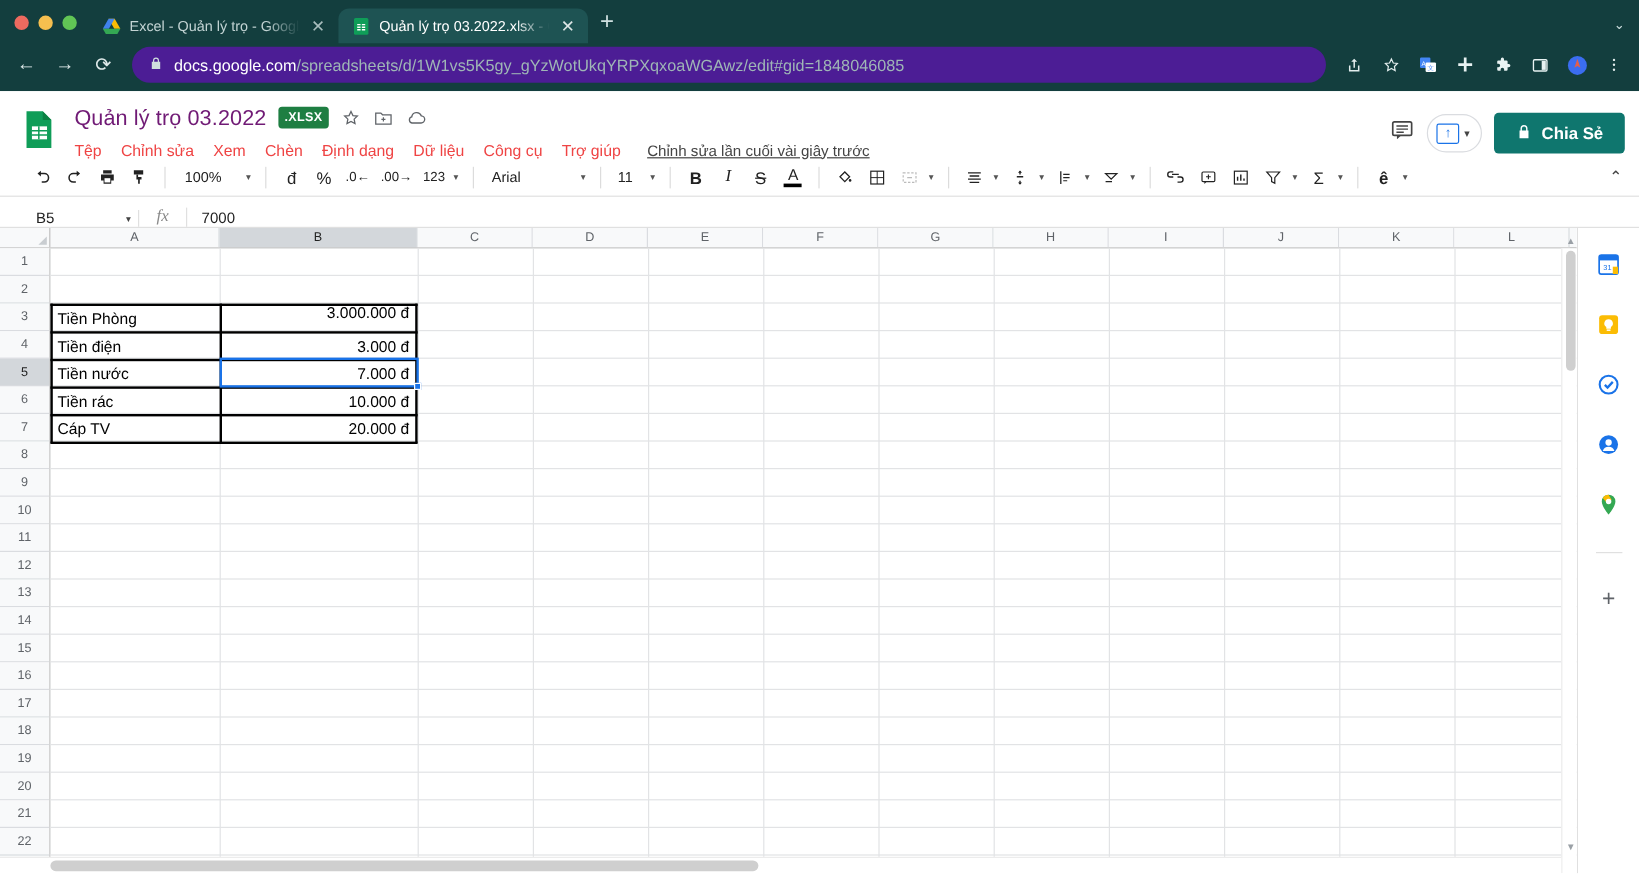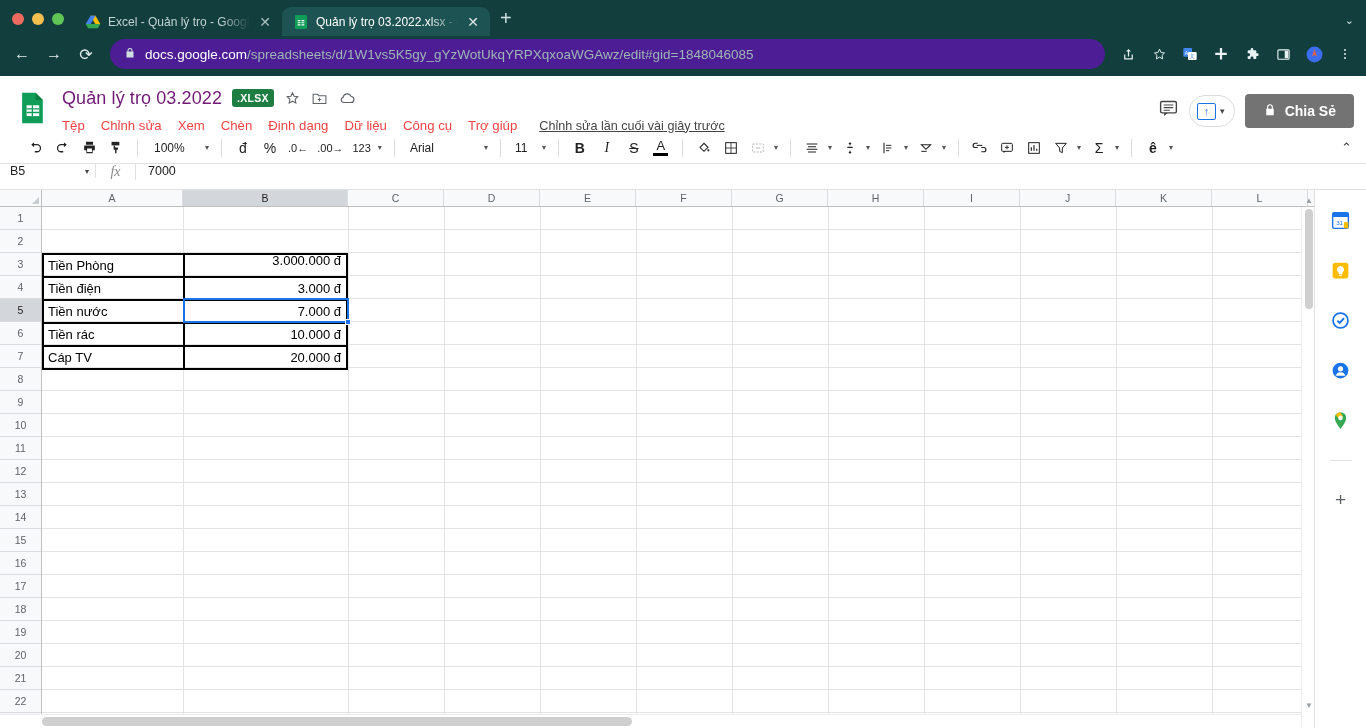--- a/index.html
+++ b/index.html
@@ -71,21 +71,21 @@
   .header-right { display: flex; align-items: center; gap: 10px; padding-top: 10px; }
   .comment-ico { color: #444; font-size: 18px; }
   .present-grp {
     display: flex; align-items: center; gap: 4px; border: 1px solid #dadce0;
     border-radius: 16px; height: 32px; padding: 0 9px 0 7px;
   }
   .present-sq { width: 19px; height: 17px; border: 1.6px solid #1a73e8; border-radius: 2px;
                 display: flex; align-items: center; justify-content: center; color: #1a73e8; font-size: 11px; }
   .caret { font-size: 9px; color: #444; }
   .share-btn {
-    background: #737373; color: #fff; border-radius: 4px; height: 34px;
+    background: #0f766e; color: #fff; border-radius: 4px; height: 34px;
     display: flex; align-items: center; gap: 8px; padding: 0 18px;
     font-size: 14px; font-weight: bold;
   }
 
   
   .toolbar {
     height: 32px; display: flex; align-items: center; gap: 1px;
     padding: 0 10px 0 22px; border-bottom: 1px solid #e0e0e0; position: relative;
   }
   .tb { height: 26px; min-width: 26px; padding: 0 4px; display: flex; align-items: center;
@@ -95,22 +95,22 @@
   .tb-sep { width: 1px; height: 18px; background: #dcdcdc; margin: 0 7px; }
   .tb-zoom { width: 56px; font-size: 12px; justify-content: flex-start; padding-left: 8px; }
   .tb-font { width: 78px; font-size: 12px; justify-content: flex-start; padding-left: 7px; }
   .tb-size { width: 30px; font-size: 12px; justify-content: flex-start; padding-left: 6px; }
   .tb-caret { font-size: 8px; color: #555; padding: 0 4px 0 2px; display: flex; align-items: center; }
   .tb-collapse { position: absolute; right: 14px; color: #444; font-size: 13px; }
   .textcolor-a { display: flex; flex-direction: column; align-items: center; line-height: 1; }
   .textcolor-a .bar { width: 15px; height: 3px; background: #000; margin-top: 1px; }
 
   
-  .formula-bar { height: 26px; display: flex; align-items: flex-start; border-bottom: 1px solid #e0e0e0;
-                 background: #fff; font-size: 12.5px; }
+  .formula-bar { height: 26px; display: flex; align-items: flex-end; border-bottom: 1px solid #e0e0e0;
+                 background: #fff; font-size: 12.5px; padding-left: 20px; }
   .namebox { width: 96px; display: flex; align-items: center; justify-content: space-between;
              padding: 0 6px 0 10px; border-right: 1px solid #e0e0e0; color: #222; }
   .namebox .caret { font-size: 8px; }
   .fxlabel { width: 40px; display: flex; align-items: center; justify-content: center;
              font-family: "Liberation Serif", serif; font-style: italic; color: #8a8a8a; font-size: 14px;
              border-right: 1px solid #e0e0e0; }
   .formula-val { flex: 1; display: flex; align-items: center; padding-left: 12px; color: #222; }
 
   
   .grid-wrap { flex: 1; display: flex; overflow: hidden; position: relative; }

